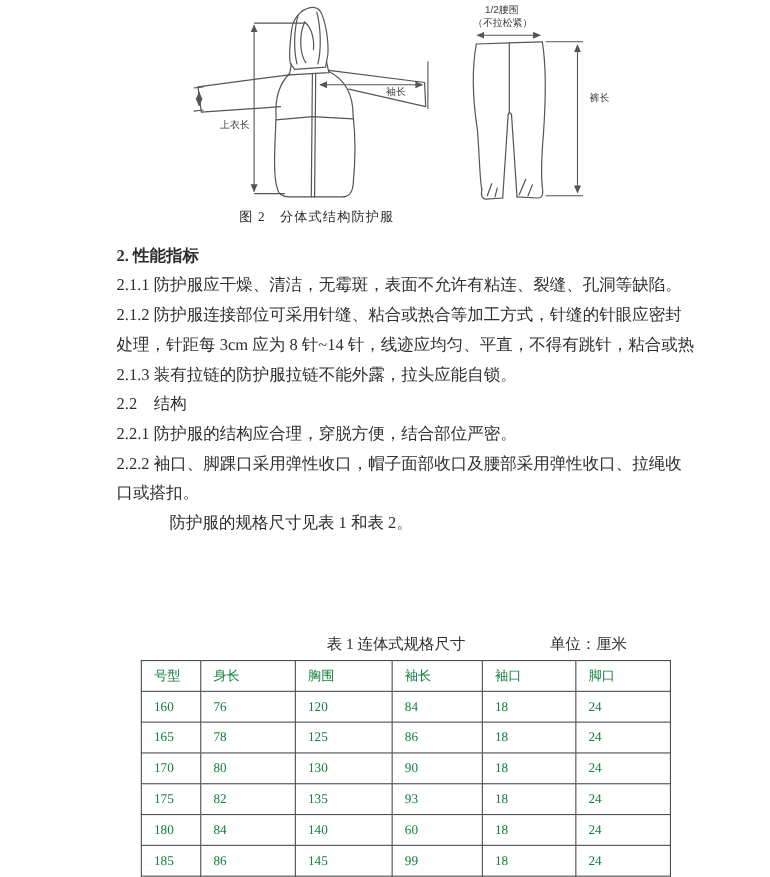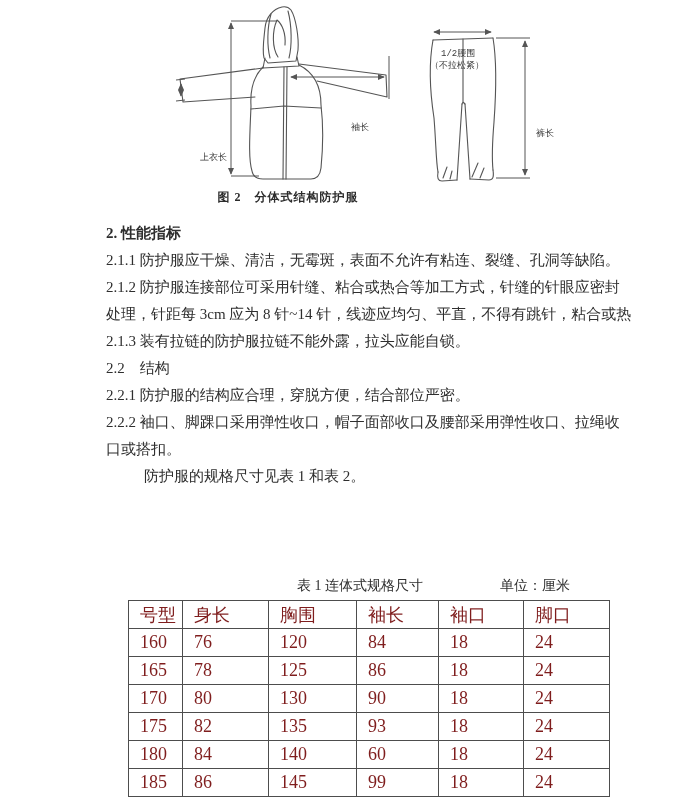--- a/index.html
+++ b/index.html
@@ -6,48 +6,47 @@
   body{
     width:700px;height:797px;position:relative;overflow:hidden;
     background:#ffffff;
     font-family:"Liberation Serif","DejaVu Serif",serif;
     color:#2f2f2f;
   }
   
   #figure-art{position:absolute;left:0;top:0;}
   .fig-label{
     position:absolute;font-size:9px;color:#3a3a3a;white-space:nowrap;
-    font-family:Liberation Mono, monospace;
-    margin-top:44px;
+    font-family:Liberation Sans, sans-serif;
   }
   #lbl-jacket-length{left:200px;top:107px;}
   #lbl-sleeve-length{left:351px;top:77px;}
   #lbl-half-waist{left:441px;top:3px;}
   #lbl-half-waist-note{left:430px;top:15px;text-align:center;}
   #lbl-pants-length{left:536px;top:83px;}
   #figure-caption{
     position:absolute;left:0;top:189px;width:576px;text-align:center;
-    font-size:12px;font-weight:bold;letter-spacing:1px;color:#2c2c2c;
+    font-size:12px;font-weight:normal;letter-spacing:1px;color:#2c2c2c;
   }
   
   #body-text{position:absolute;left:106px;top:220px;width:512px;}
   .bline{height:27px;line-height:27px;font-size:15px;white-space:nowrap;color:#2e2e2e;}
   .bline.bold{font-weight:bold;}
-  .bline.indent{margin-left:18px;padding-left:20px;}
+  .bline.indent{margin-left:28px;padding-left:20px;}
   
   #table-caption{position:absolute;left:297px;top:577px;font-size:14px;color:#2e2e2e;white-space:nowrap;}
   #table-unit{position:absolute;left:500px;top:577px;font-size:14px;color:#2e2e2e;white-space:nowrap;}
   #spec-table{
     position:absolute;left:128px;top:600px;
     border-collapse:collapse;table-layout:fixed;width:481px;
   }
   #spec-table td,#spec-table th{
     border:1px solid #4d4d4d;height:27px;
-    font-size:18px;font-weight:normal;text-align:left;
-    padding:0 0 0 11px;color:#7f1d1d;vertical-align:middle;
+    font-size:12px;font-weight:normal;text-align:left;
+    padding:0 0 0 11px;color:#15803d;vertical-align:middle;
     font-family:"Liberation Serif","DejaVu Serif",serif;
   }
 </style>
 </head>
 <body>
 
 <svg id="figure-art" width="700" height="212" viewBox="0 0 700 212" xmlns="http://www.w3.org/2000/svg">
   <defs>
     <marker id="arr" viewBox="0 0 10 10" refX="8" refY="5" markerWidth="8" markerHeight="8" orient="auto-start-reverse">
       <path d="M0,1 L9,5 L0,9 z" fill="#555" stroke="none"></path>

